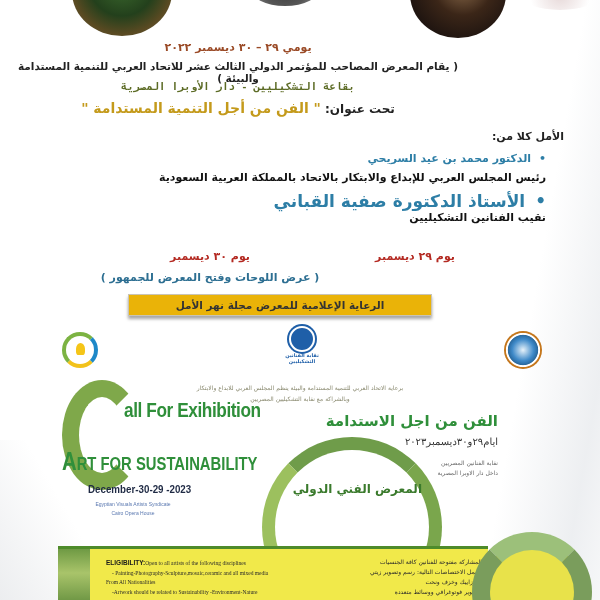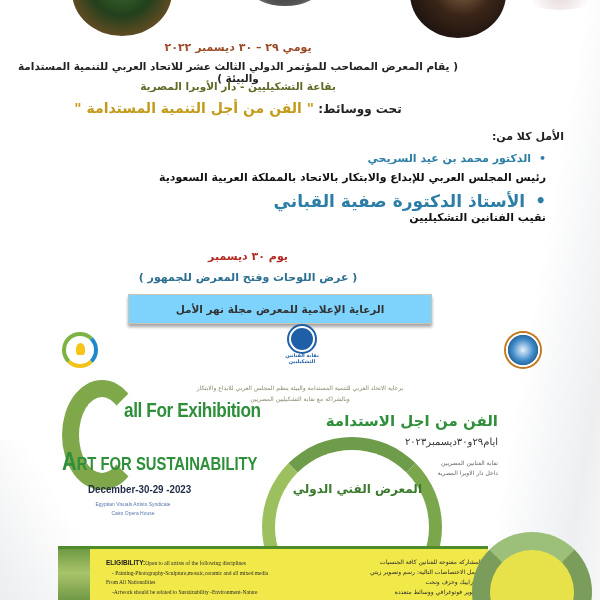--- a/index.html
+++ b/index.html
@@ -24,41 +24,41 @@
     .blob-3 { left: 410px; top: -50px; width: 96px; height: 88px;
       background: radial-gradient(circle at 55% 40%, #8a6a4a 0%, #3b2618 40%, #1e1410 75%, rgba(40,30,20,0.8) 100%); }
     .blob-4 { left: 520px; top: -20px; width: 80px; height: 30px;
       background: radial-gradient(circle, rgba(220,200,200,0.7), rgba(255,255,255,0) 70%); }
 
     .arabic { direction: rtl; font-family: "DejaVu Sans", sans-serif; font-weight: bold; }
     .center-line { position: absolute; left: 0; width: 476px; text-align: center; }
 
     .date-line { top: 41px; font-size: 11px; color: #9a4a26; }
     .conf-line { top: 60px; font-size: 10.5px; color: #222; }
-    .venue-line { top: 80px; font-size: 10.5px; color: #5c6b25; }
+    .venue-line { top: 80px; font-size: 10.5px; color: #5c6b25; font-family: Liberation Mono, monospace; }
     .title-line { top: 100px; font-size: 12px; color: #222; }
     .title-line .gold { color: #c49a1b; font-size: 14px; }
 
     .right-block { position: absolute; right: 36px; direction: rtl; text-align: right; font-weight: bold; font-family: "DejaVu Sans", sans-serif; }
     .chair-label { top: 130px; font-size: 11px; color: #222; }
     .person-1 { top: 152px; right: 54px; font-size: 11px; color: #2d7ea6; }
     .role-1 { top: 171px; right: 54px; font-size: 11px; color: #111; }
     .person-2 { top: 191px; right: 54px; font-size: 17px; color: #2d7ea6; }
     .role-2 { top: 211px; right: 54px; font-size: 11px; color: #111; }
     .bullet { color: #2d7ea6; margin-left: 4px; }
 
     .day-col { position: absolute; text-align: center; direction: rtl; font-weight: bold; font-family: "DejaVu Sans", sans-serif; }
     .day-col .day { font-size: 11px; color: #b42a22; }
     .day-col .desc { font-size: 11px; color: #2d6f92; margin-top: 8px; }
     .day-1 { left: 330px; top: 250px; width: 170px; }
-    .day-2 { left: 100px; top: 250px; width: 220px; margin-left: 38px; }
+    .day-2 { left: 100px; top: 250px; width: 220px; }
 
     .media-box {
-      position: absolute; left: 128px; top: 294px; width: 304px; height: 30px;
-      background: #7dd3fc; border: 1px solid #c9c4b5;
+      position: absolute; left: 128px; top: 294px; width: 304px; height: 22px;
+      background: #eab308; border: 1px solid #c9c4b5;
       box-shadow: 0 3px 3px rgba(0,0,0,0.35);
       display: flex; align-items: center; justify-content: center;
       direction: rtl; font-weight: bold; font-size: 10.5px; color: #333;
     }
 
     .logo { position: absolute; border-radius: 50%; }
     .logo-left { left: 62px; top: 332px; width: 36px; height: 36px;
       border: 4px solid #7cb342; border-right-color: #1e88c8; border-bottom-color: #f2c21b; background: #fff; }
     .logo-left .bulb { position: absolute; left: 10px; top: 7px; width: 9px; height: 12px; background: #f5c518; border-radius: 50% 50% 30% 30%; }
     .logo-center { left: 289px; top: 326px; width: 26px; height: 26px; background: #1f5fa8; border: 2px solid #fff; box-shadow: 0 0 0 2px #1f5fa8; }
@@ -112,37 +112,38 @@
 
 <div class="photo-blob blob-1"></div>
 <div class="photo-blob blob-2"></div>
 <div class="photo-blob blob-3"></div>
 <div class="photo-blob blob-4"></div>
 
 <div class="center-line arabic date-line">يومي ٢٩ – ٣٠ ديسمبر ٢٠٢٢</div>
 <div class="center-line arabic conf-line">( يقام المعرض المصاحب للمؤتمر الدولي الثالث عشر للاتحاد العربي للتنمية المستدامة والبيئة )</div>
 <div class="center-line arabic venue-line">بقاعة التشكيليين - دار الأوبرا المصرية</div>
 <div class="center-line arabic title-line">
-  <span>تحت ووسائط:</span>
+  <span>تحت عنوان:</span>
   <span class="gold">" الفن من أجل التنمية المستدامة "</span>
 </div>
 
 <div class="right-block chair-label">الأمل كلا من:</div>
 <div class="right-block person-1">
   <span class="bullet">•</span>
   <span>الدكتور محمد بن عيد السريحي</span>
 </div>
 <div class="right-block role-1">رئيس المجلس العربي للإبداع والابتكار بالاتحاد بالمملكة العربية السعودية</div>
 <div class="right-block person-2">
   <span class="bullet">•</span>
   <span>الأستاذ الدكتورة صفية القباني</span>
 </div>
 <div class="right-block role-2">نقيب الفنانين التشكيليين</div>
 
 <div class="day-col day-1">
+  <div class="day">يوم ٢٩ ديسمبر</div>
 </div>
 <div class="day-col day-2">
   <div class="day">يوم ٣٠ ديسمبر</div>
   <div class="desc">( عرض اللوحات وفتح المعرض للجمهور )</div>
 </div>
 
 <div class="media-box">الرعاية الإعلامية للمعرض مجلة نهر الأمل</div>
 
 <div class="logo logo-left">
     <div class="bulb"></div>

